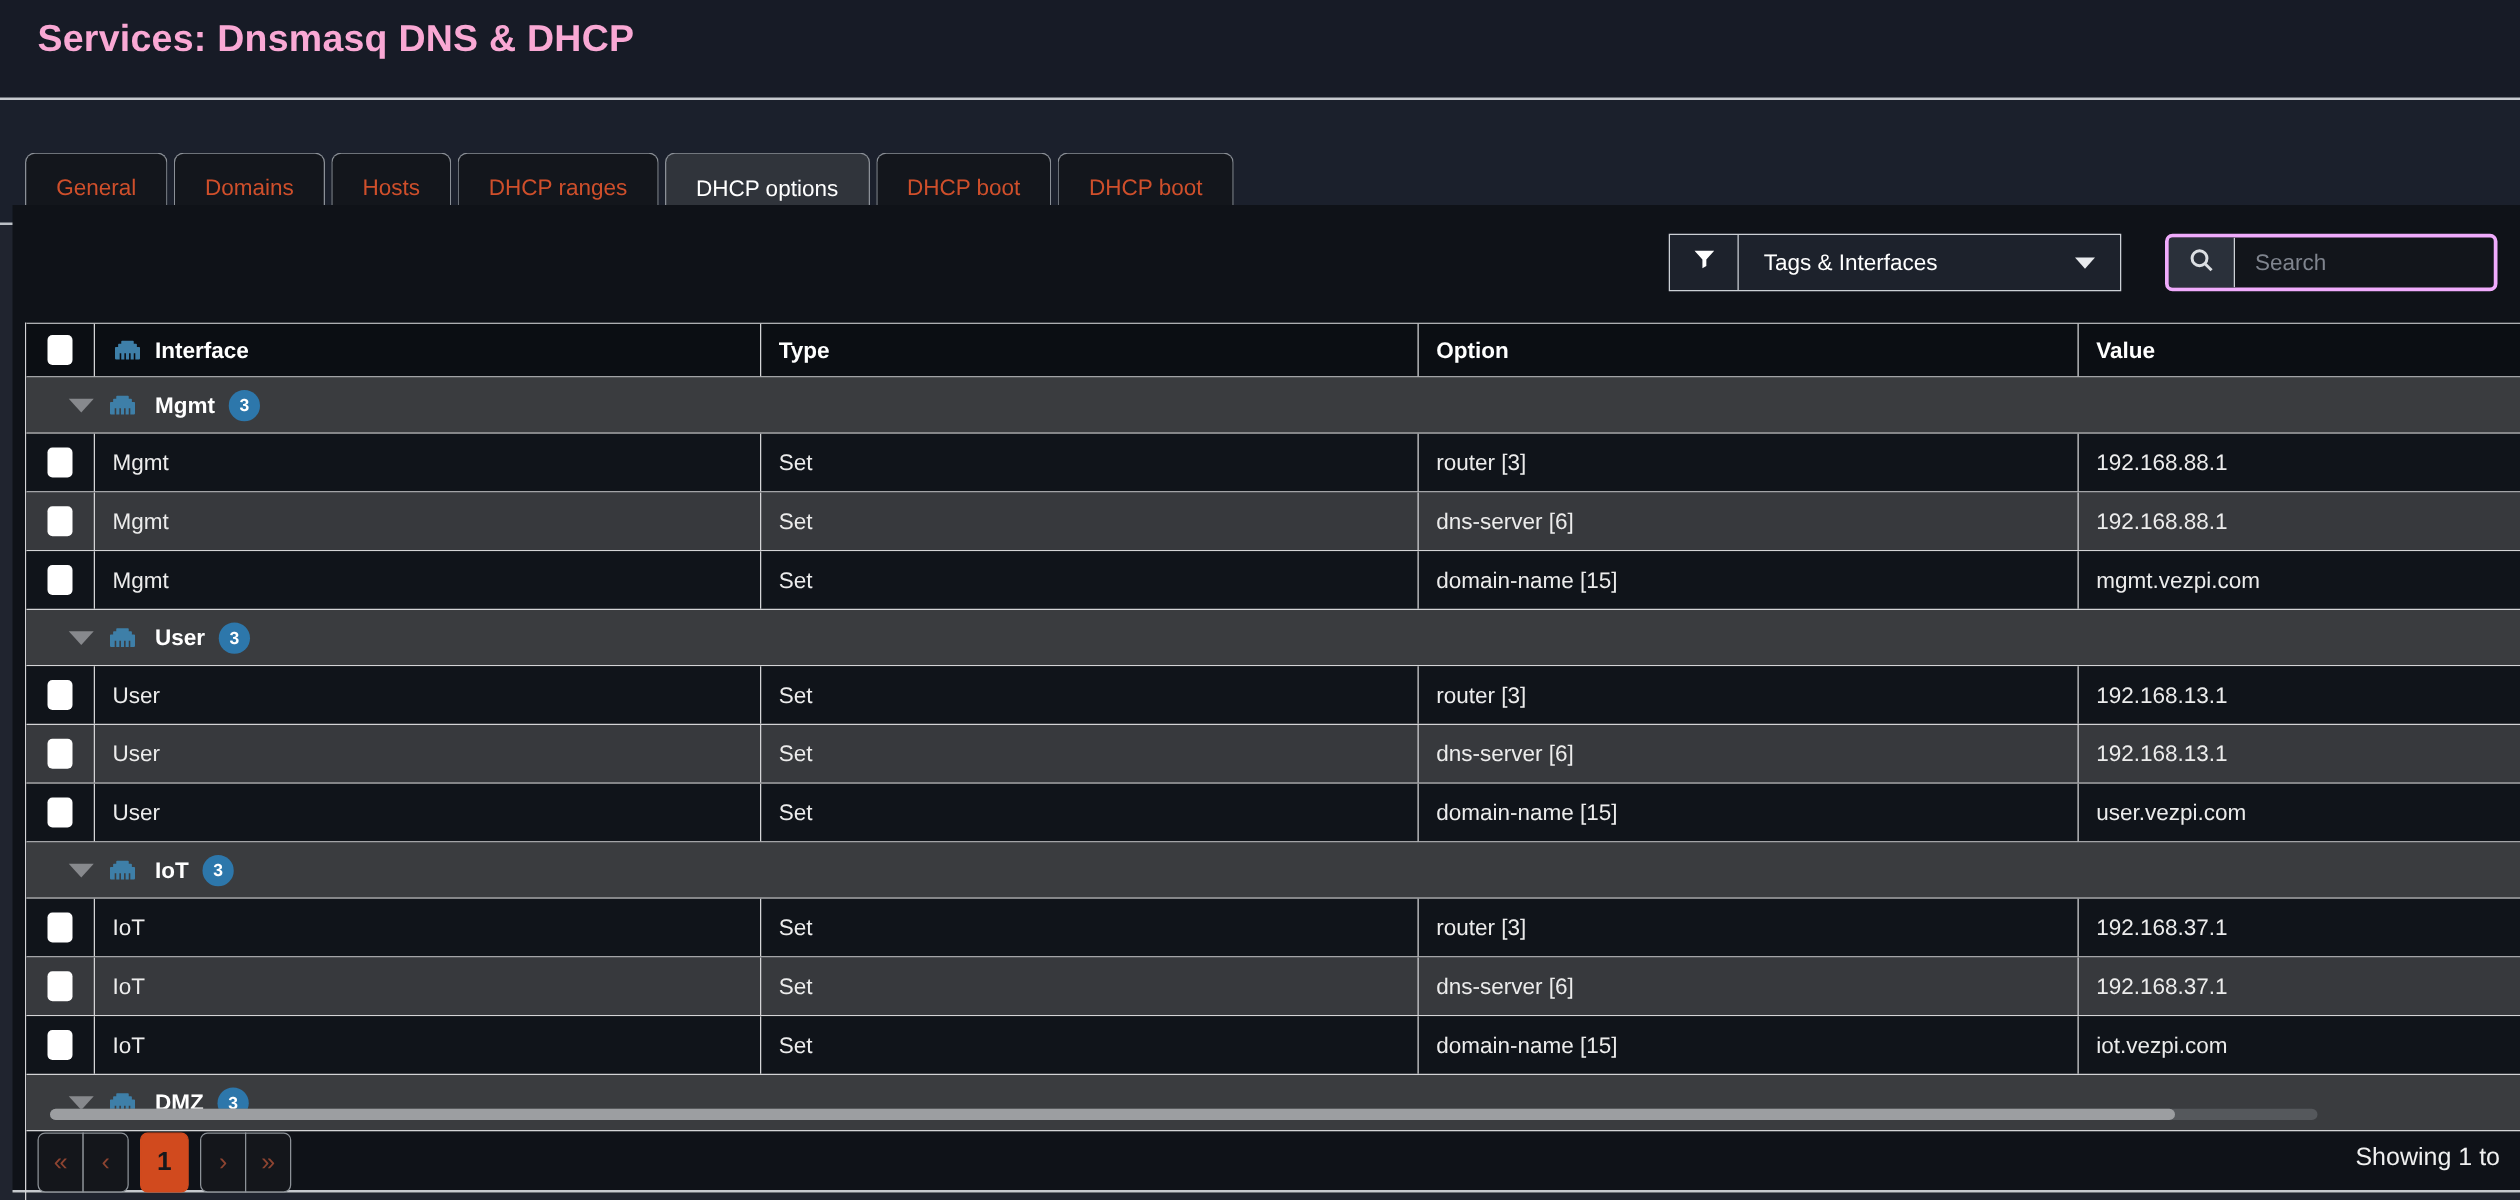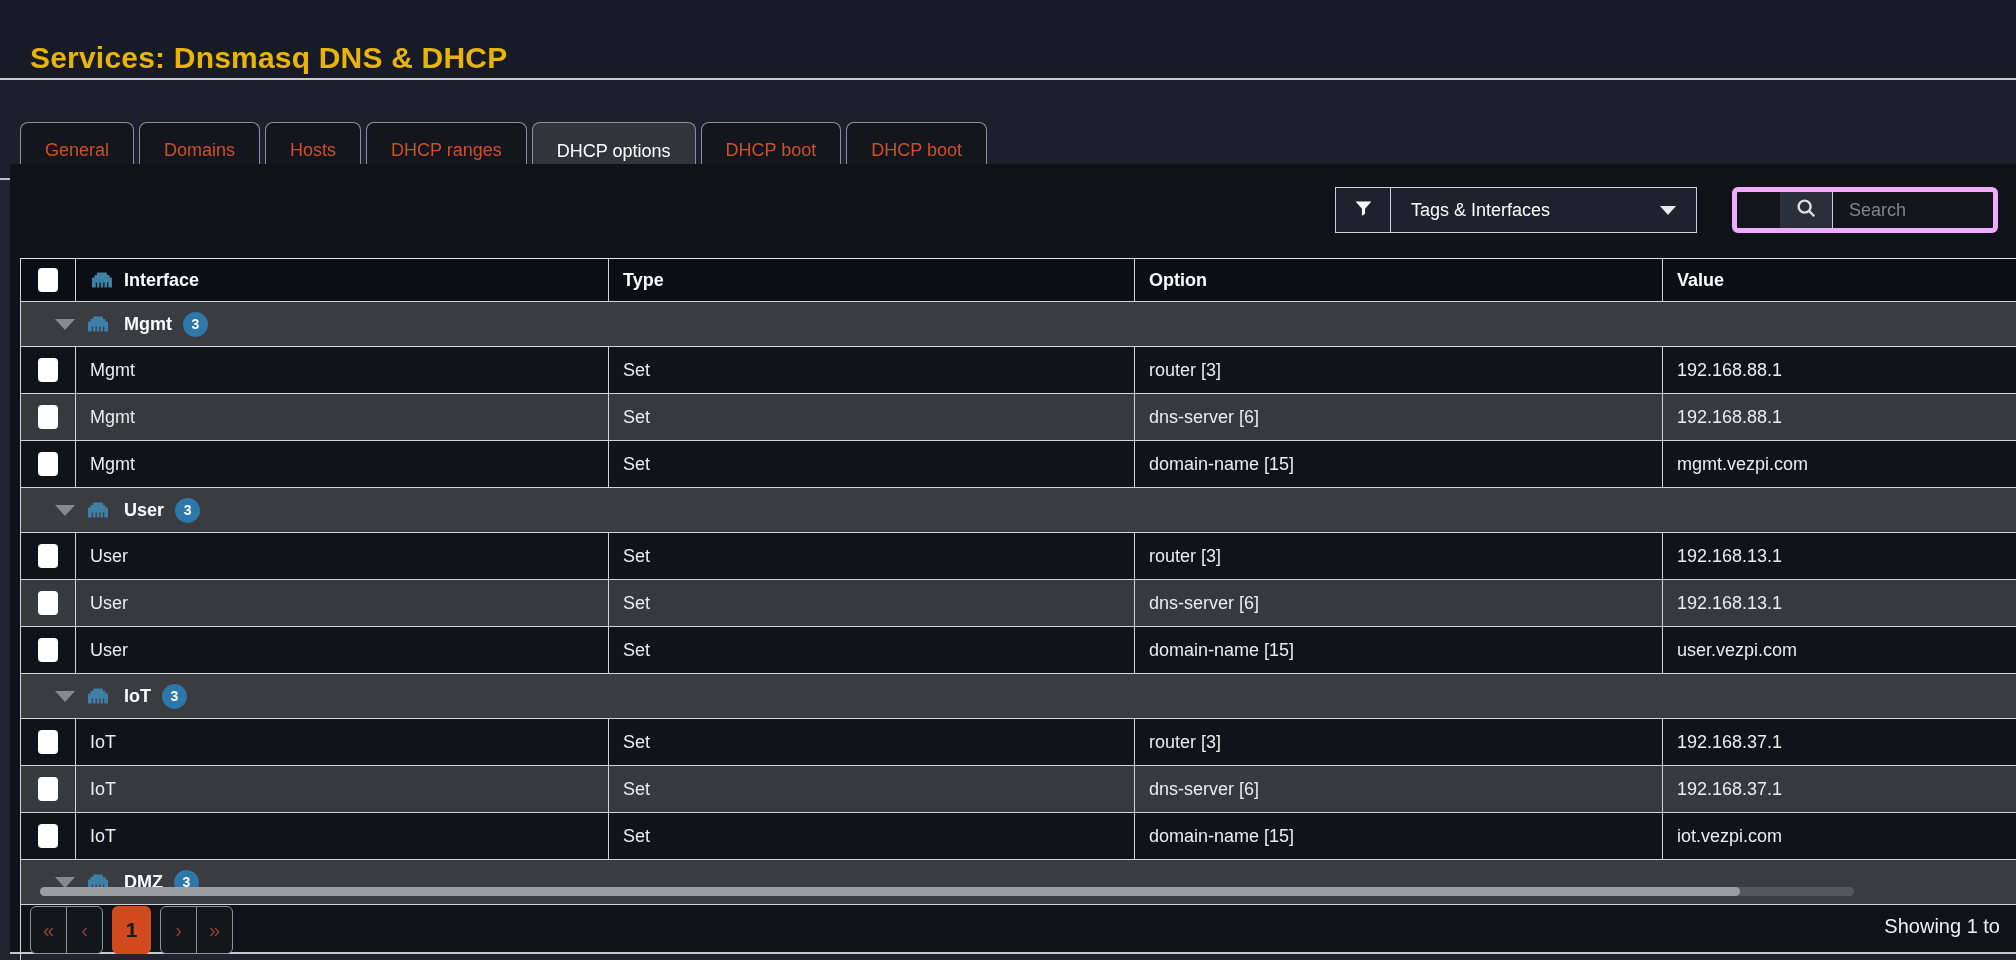--- a/index.html
+++ b/index.html
@@ -8,21 +8,21 @@
     background:#20242f;
     font-family:"Liberation Sans", sans-serif;
   }
   
   .page-header{
     position:absolute;left:0;top:0;width:2016px;height:80px;
     background:#171b26;border-bottom:2px solid #c6c9ce;box-sizing:border-box;
   }
   .page-title{
     position:absolute;left:30px;top:15px;
-    font-size:30px;font-weight:bold;color:#eab308;letter-spacing:.2px;margin-top:26px;
+    font-size:30px;font-weight:bold;color:#f9a8d4;letter-spacing:.2px;
   }
   
   .tabbar-wrap{
     position:absolute;left:0;top:80px;width:2016px;height:100px;
     background:#1b202c;border-bottom:2px solid #bcc0c6;box-sizing:border-box;
   }
   .tab-bar{position:absolute;left:20px;bottom:0;display:flex;gap:5px;align-items:flex-end;}
   .tab{
     height:56px;line-height:54px;padding:0 24px;
     background:#13161c;border:1px solid #8b9097;border-bottom:none;
@@ -41,22 +41,22 @@
   .filter-group{
     position:absolute;left:1335px;top:187px;width:362px;height:46px;
     border:1px solid #ccd0d5;border-radius:0;display:flex;
     background:#1d222c;box-sizing:border-box;overflow:hidden;
   }
   .filter-icon-btn{width:54px;border-right:1px solid #ccd0d5;display:flex;align-items:center;justify-content:center;cursor:pointer;}
   .filter-select{flex:1;display:flex;align-items:center;justify-content:space-between;padding:0 20px;color:#fff;font-size:18px;cursor:pointer;}
   .caret-down-sm{width:0;height:0;border-left:8px solid transparent;border-right:8px solid transparent;border-top:9px solid #e8eaed;}
   .search-group{
     position:absolute;left:1732px;top:187px;width:266px;height:46px;
-    border:5px solid #f0abfc;border-radius:6px;display:flex;
-    background:#12151b;box-sizing:border-box;overflow:hidden;padding-left:43px;
+    border:3px solid #f0abfc;border-radius:6px;display:flex;
+    background:#12151b;box-sizing:border-box;overflow:hidden;
   }
   .search-icon-btn{width:52px;background:#2a303a;border-right:1px solid #ccd0d5;display:flex;align-items:center;justify-content:center;cursor:pointer;flex:0 0 52px;}
   .search-input{flex:1;min-width:0;background:transparent;border:none;color:#e8e8e8;font-size:18px;padding:0 16px;outline:none;font-family:"Liberation Sans",sans-serif;}
   .search-input::placeholder{color:#7f848e;}
   
   .grid-table{
     position:absolute;left:20px;top:258px;width:1996px;height:820px;
     overflow:hidden;border-left:1px solid #d4d4d6;box-sizing:border-box;
     font-size:18px;color:#ececec;
   }

